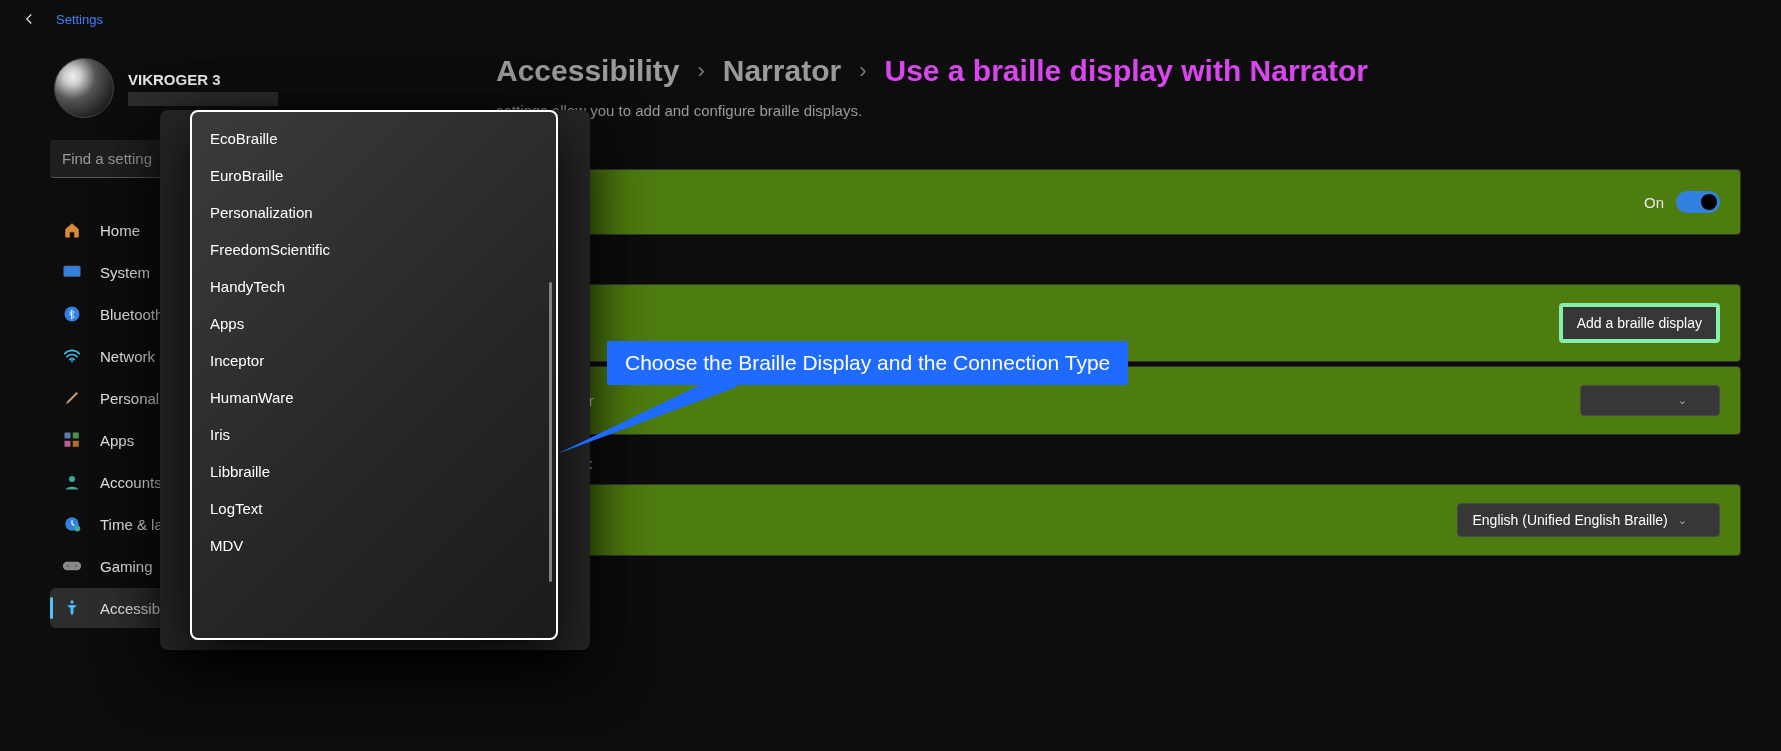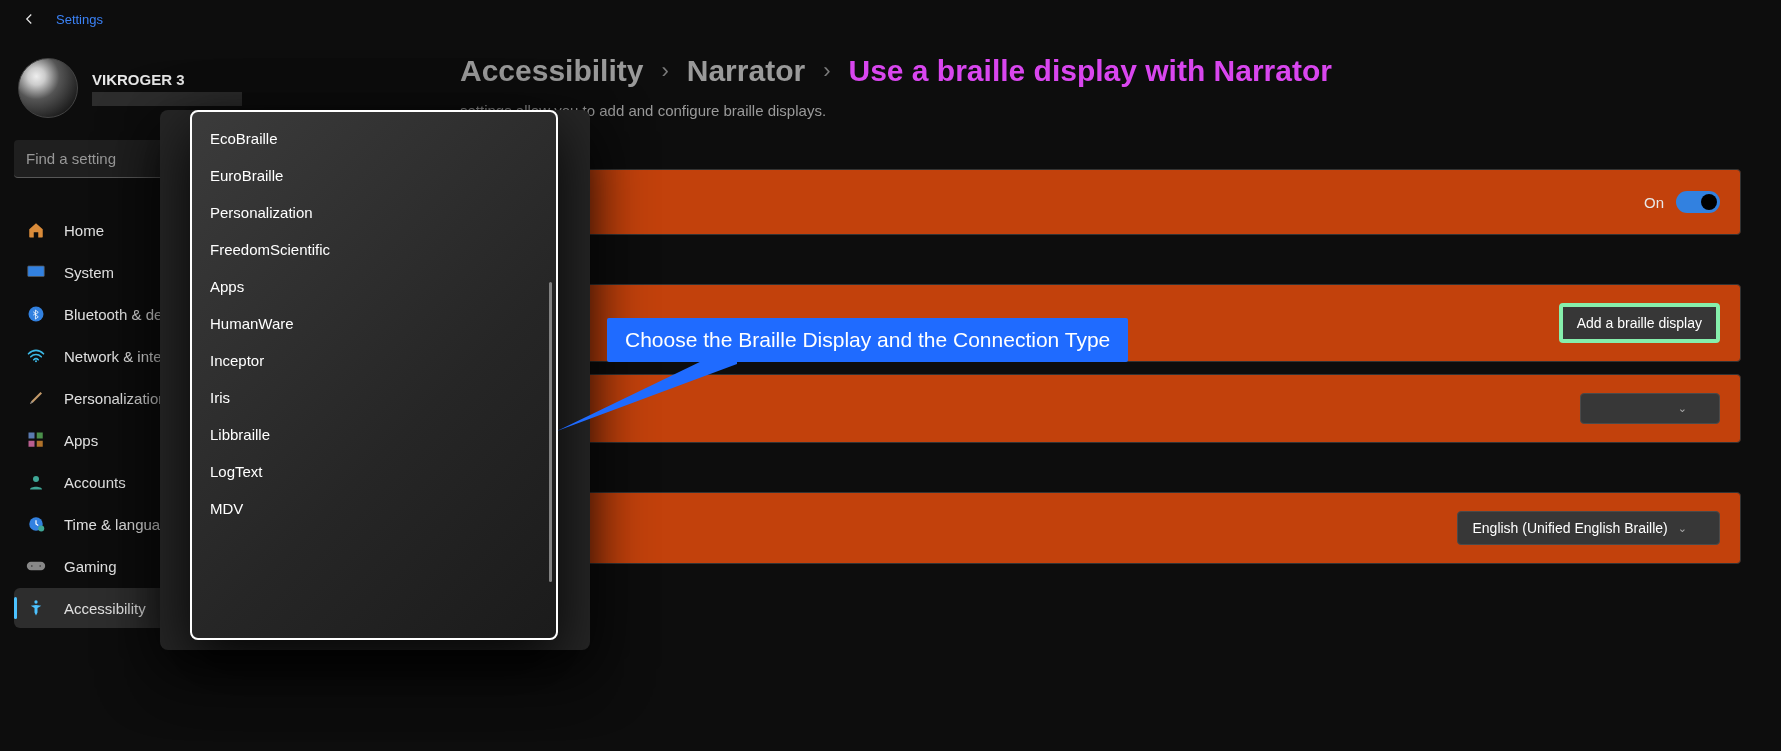--- a/index.html
+++ b/index.html
@@ -28,20 +28,21 @@
     display: flex;
     align-items: center;
   }
   .app-title {
     font-size: 13px;
     color: #3b82f6;
   }
   .layout {
     display: flex;
     height: calc(100% - 40px);
+    padding-left: 36px;
   }
   .sidebar {
     width: 340px;
     padding: 20px 14px 0 14px;
     display: flex;
     flex-direction: column;
     gap: 12px;
   }
   .profile {
     display: flex;
@@ -141,27 +142,27 @@
   .bc-sep {
     font-size: 22px;
     color: #7a7a7a;
   }
   .subtext {
     color: #9a9a9a;
     font-size: 15px;
     margin-bottom: 50px;
   }
   .settings-row {
-    background: #c2410c;
+    background: #4d7c0f;
     border-radius: 4px;
     padding: 18px 20px;
     display: flex;
     align-items: center;
     justify-content: space-between;
-    margin-bottom: 12px;
+    margin-bottom: 4px;
     min-height: 66px;
     border: 1px solid #333;
   }
   .settings-row .row-label {
     font-size: 15px;
     color: #e5e5e5;
   }
   .section-title {
     font-size: 15px;
     font-weight: 600;
@@ -269,21 +270,21 @@
     top: 170px;
     width: 3px;
     height: 300px;
     background: #818181;
     border-radius: 2px;
   }
   
   .callout {
     position: absolute;
     left: 607px;
-    top: 318px;
+    top: 341px;
     z-index: 10;
   }
   .callout-box {
     background: #1f6bff;
     color: #fff;
     font-size: 21px;
     padding: 10px 18px;
     border-radius: 2px;
   }
   .callout svg {
@@ -458,23 +459,24 @@
 </div>
 
 <div class="shadow-panel"></div>
 
 <div class="dropdown">
   <div class="dropdown-inner" id="dd-inner">
       <div class="dd-item">EcoBraille</div>
       <div class="dd-item">EuroBraille</div>
       <div class="dd-item">Personalization</div>
       <div class="dd-item">FreedomScientific</div>
+      <div class="dd-item">HandyTech</div>
       <div class="dd-item">Apps</div>
+      <div class="dd-item">Inceptor</div>
       <div class="dd-item">HumanWare</div>
-      <div class="dd-item">Inceptor</div>
       <div class="dd-item">Iris</div>
       <div class="dd-item">Libbraille</div>
       <div class="dd-item">LogText</div>
       <div class="dd-item">MDV</div>
     </div>
   <div class="dd-scrollbar"></div>
 </div>
 
 <div class="callout">
   <svg width="220" height="100" viewBox="0 0 220 100">

